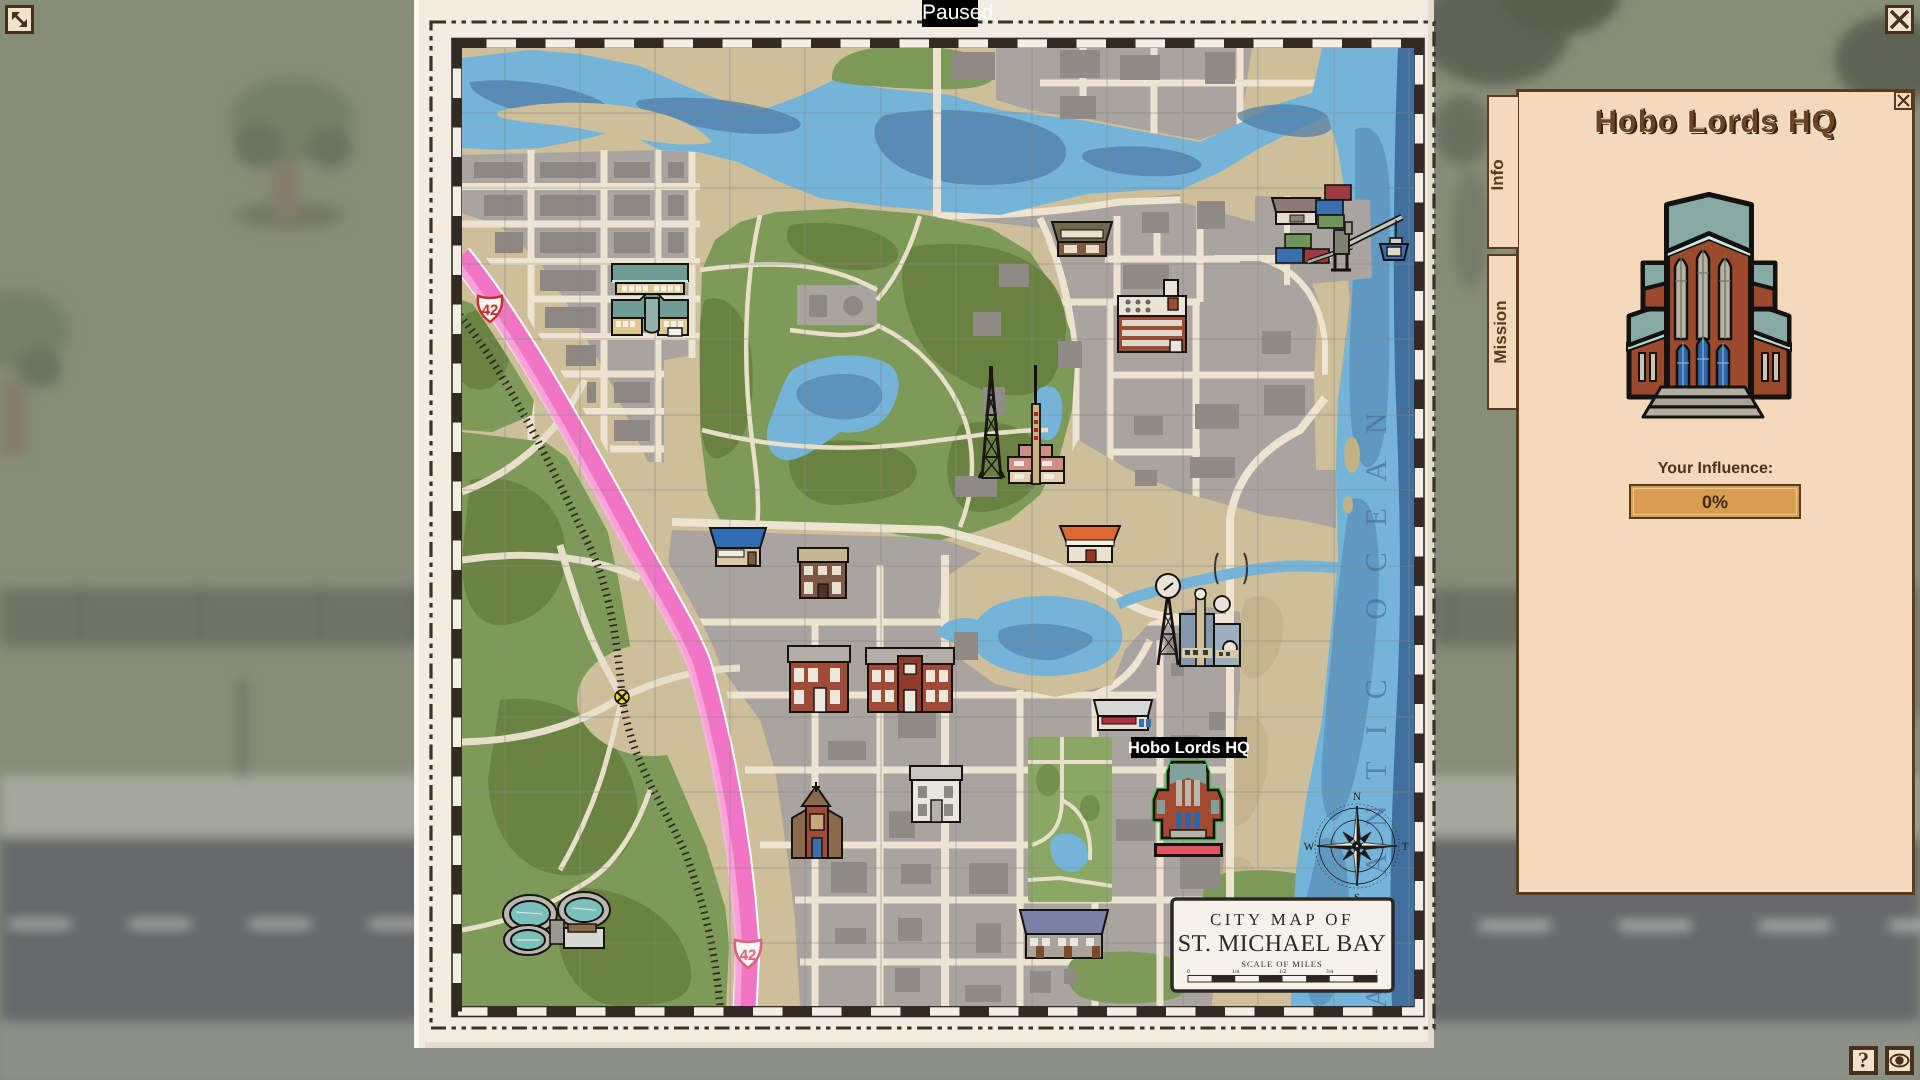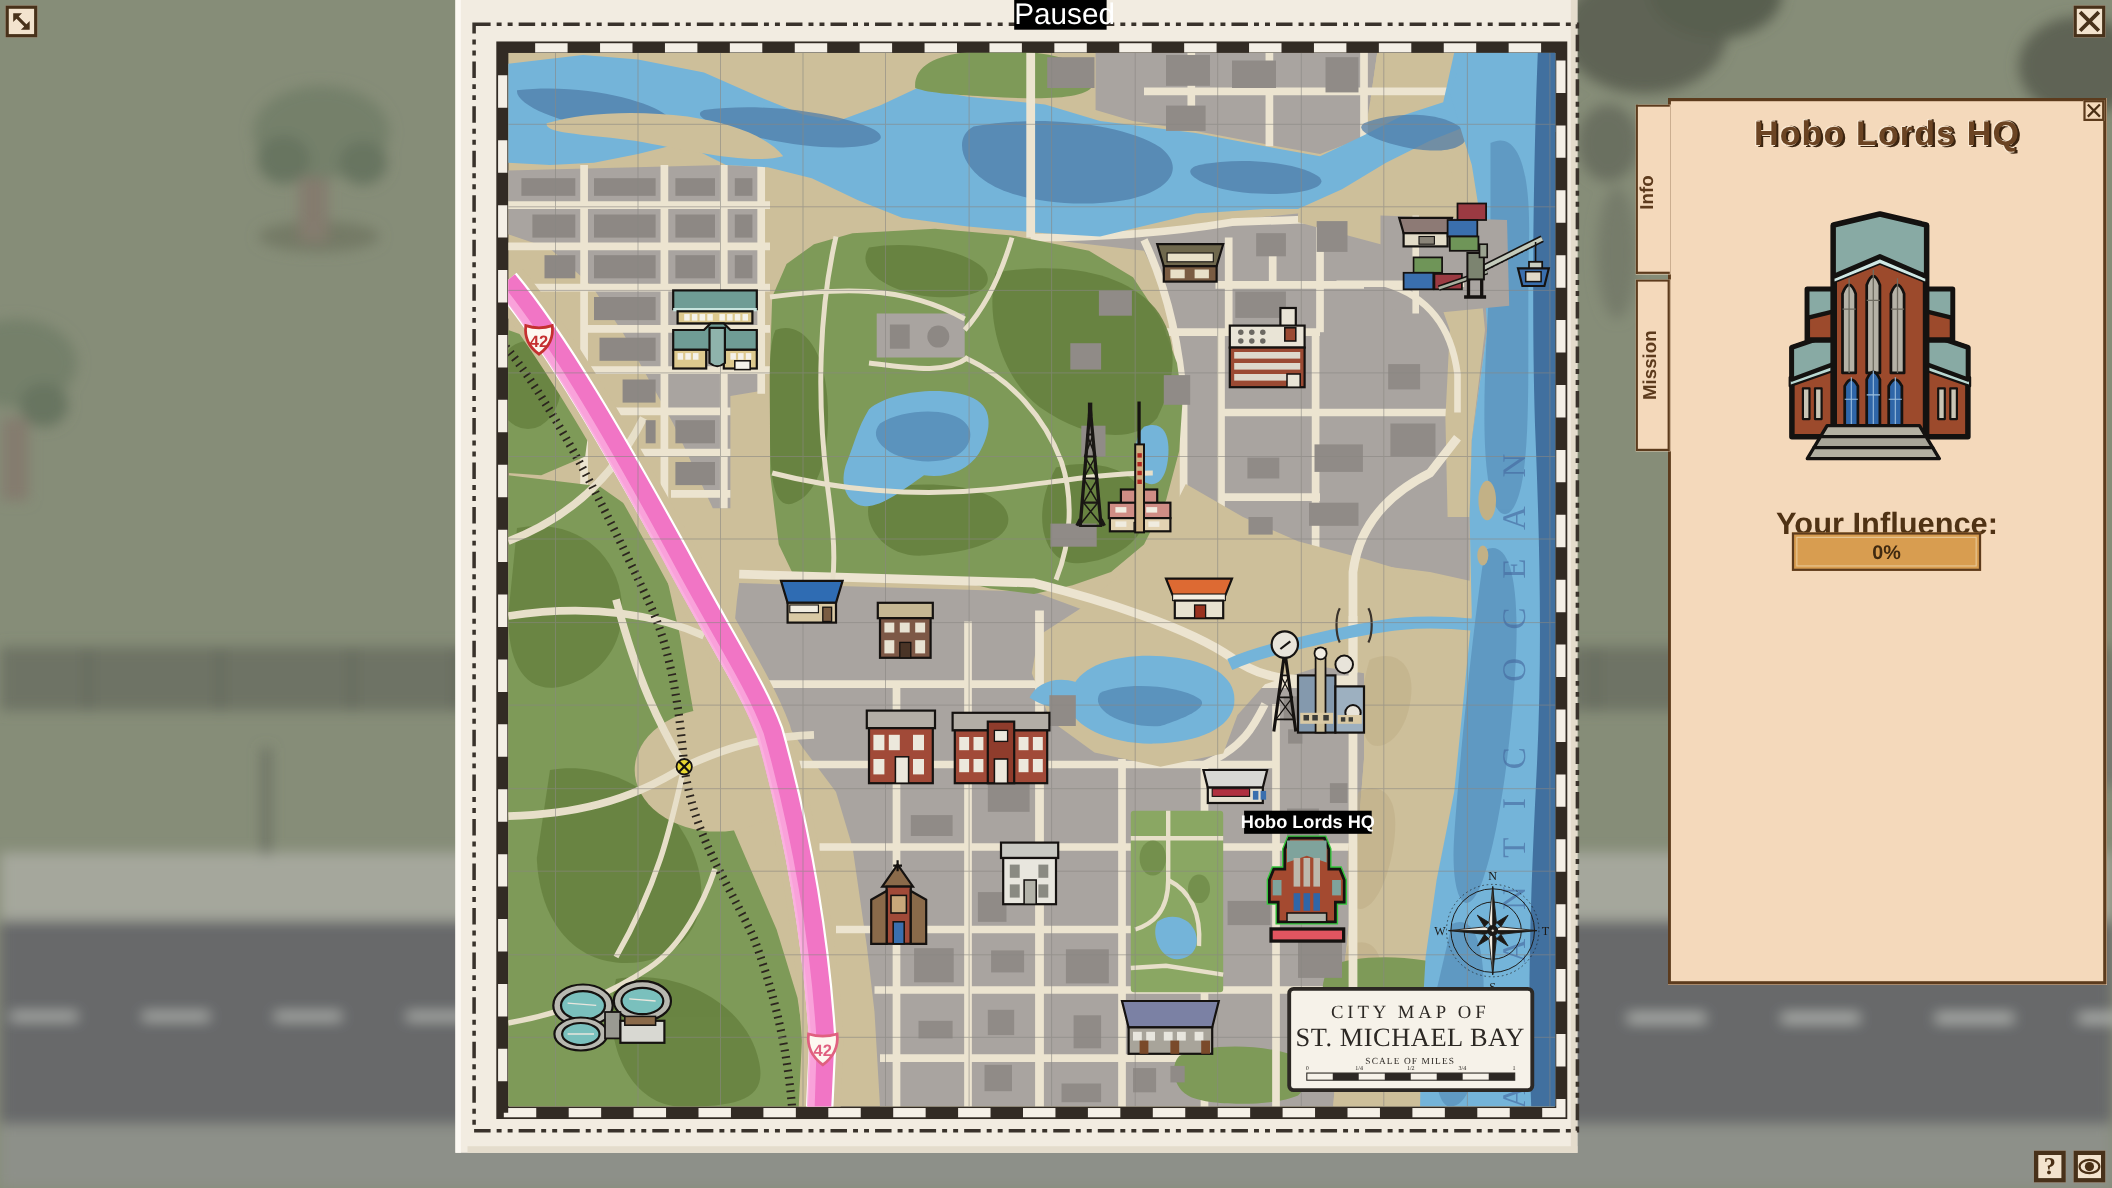--- a/index.html
+++ b/index.html
@@ -1,23 +1,23 @@
 <!DOCTYPE html>
 <html><head>
 <meta charset="utf-8">
 <style>
   html,body{margin:0;padding:0;width:1920px;height:1080px;overflow:hidden;background:#858c78;font-family:"Liberation Sans",sans-serif;-webkit-font-smoothing:antialiased;text-rendering:geometricPrecision;}
   .abs{position:absolute;}
-  #paused{position:absolute;left:922px;top:0;width:84px;height:27px;background:#000;color:#fff;font-size:27px;line-height:26px;text-align:center;transform:translateZ(0);}
+  #paused{position:absolute;left:922px;top:0;width:56px;height:27px;background:#000;color:#fff;font-size:21px;line-height:26px;text-align:center;transform:translateZ(0);}
   .cornerbtn{position:absolute;width:29px;height:29px;background:#f3e3ce;border:3px solid #48311a;box-sizing:border-box;}
   #panel{position:absolute;left:1516px;top:89px;width:399px;height:806px;background:#f4d9bb;border:3px solid #5c3b1d;box-sizing:border-box;transform:translateZ(0);}
   .tab{position:absolute;background:#f4d9bb;border:2px solid #5c3b1d;box-sizing:border-box;transform:translateZ(0);}
   .tabtxt{position:absolute;color:#5c3a1c;font-weight:bold;font-size:17px;transform:rotate(-90deg);transform-origin:center;white-space:nowrap;}
   #ptitle{position:absolute;left:0;top:12px;width:100%;text-align:center;font-size:31px;font-weight:bold;color:#6b4423;letter-spacing:1px;text-shadow:-1px -1px 0 #f8e8d2, 1px -1px 0 #3a2410, -1px 1px 0 #f8e8d2, 2px 2px 0 #3a2410;}
-  #infl{position:absolute;left:0;top:368px;width:100%;text-align:center;font-size:28px;font-weight:bold;color:#4f3214;}
+  #infl{position:absolute;left:0;top:368px;width:100%;text-align:center;font-size:16px;font-weight:bold;color:#4f3214;}
   #bar{position:absolute;left:110px;top:392px;width:172px;height:35px;background:#d89d50;border:2px solid #5c3b1d;box-sizing:border-box;}
   #bar .in{position:absolute;left:2px;top:2px;right:2px;bottom:2px;border:1px solid #e8c896;}
   #bar .tx{position:absolute;width:100%;text-align:center;top:6px;font-size:18px;font-weight:bold;color:#402a10;}
 </style>
 </head>
 <body>
 
 <svg class="abs" style="left:0;top:0" width="1920" height="1080" viewBox="0 0 1920 1080">
   <defs>
     <filter id="blur6" x="-20%" y="-20%" width="140%" height="140%">

